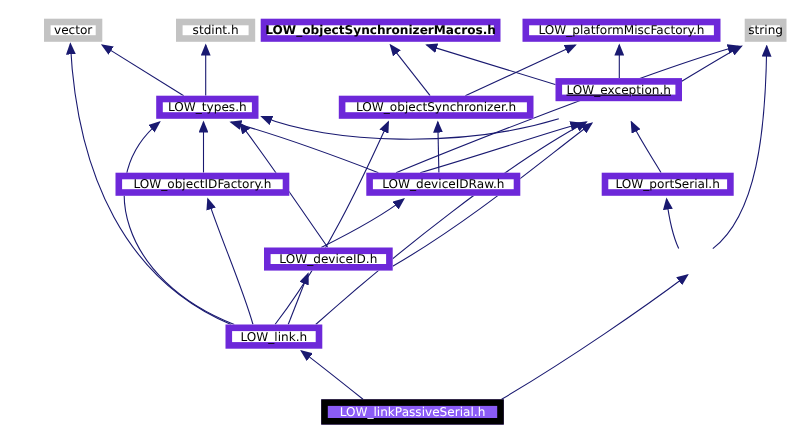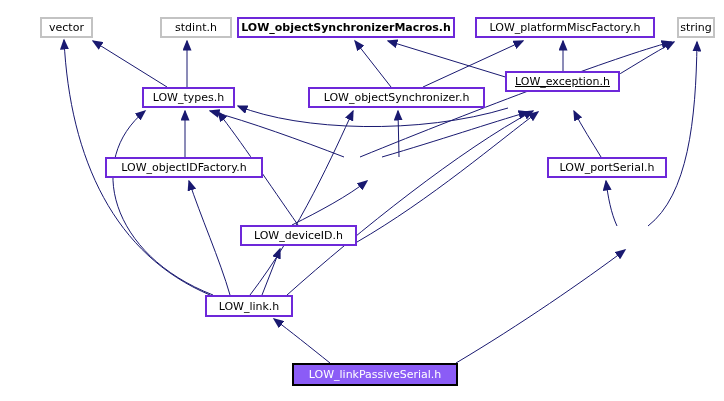--- a/index.html
+++ b/index.html
@@ -20,21 +20,21 @@
     fill: none;
     stroke-width: 1;
   }
   .node {
     position: absolute;
     display: flex;
     align-items: center;
     justify-content: center;
     box-sizing: border-box;
     background: #ffffff;
-    border: 2px solid #6d28d9;
+    border: 6px solid #6d28d9;
     font-size: 11px;
     line-height: 1;
     white-space: nowrap;
     color: #000000;
     padding: 0 4px;
   }
   .node.external { border-color: #c3c3c3; }
   .node.main {
     background: #8b5cf6;
     color: #ffffff;
@@ -100,20 +100,23 @@
     </div>
     <div class="node project" style="left: 308px; top: 87px; width: 177px; height: 21px;">
       <span>LOW_objectSynchronizer.h</span>
     </div>
     <div class="node project" style="left: 505px; top: 71px; width: 115px; height: 21px; text-decoration: underline;">
       <span>LOW_exception.h</span>
     </div>
     <div class="node project" style="left: 105px; top: 157px; width: 158px; height: 21px;">
       <span>LOW_objectIDFactory.h</span>
     </div>
+    <div class="node project" style="left: 333px; top: 157px; width: 140px; height: 21px;">
+      <span>LOW_deviceIDRaw.h</span>
+    </div>
     <div class="node project" style="left: 547px; top: 157px; width: 120px; height: 21px;">
       <span>LOW_portSerial.h</span>
     </div>
     <div class="node project" style="left: 240px; top: 225px; width: 117px; height: 21px;">
       <span>LOW_deviceID.h</span>
     </div>
     <div class="node project" style="left: 205px; top: 295px; width: 88px; height: 22px;">
       <span>LOW_link.h</span>
     </div>
     <div class="node main" style="left: 292px; top: 363px; width: 166px; height: 23px;">

